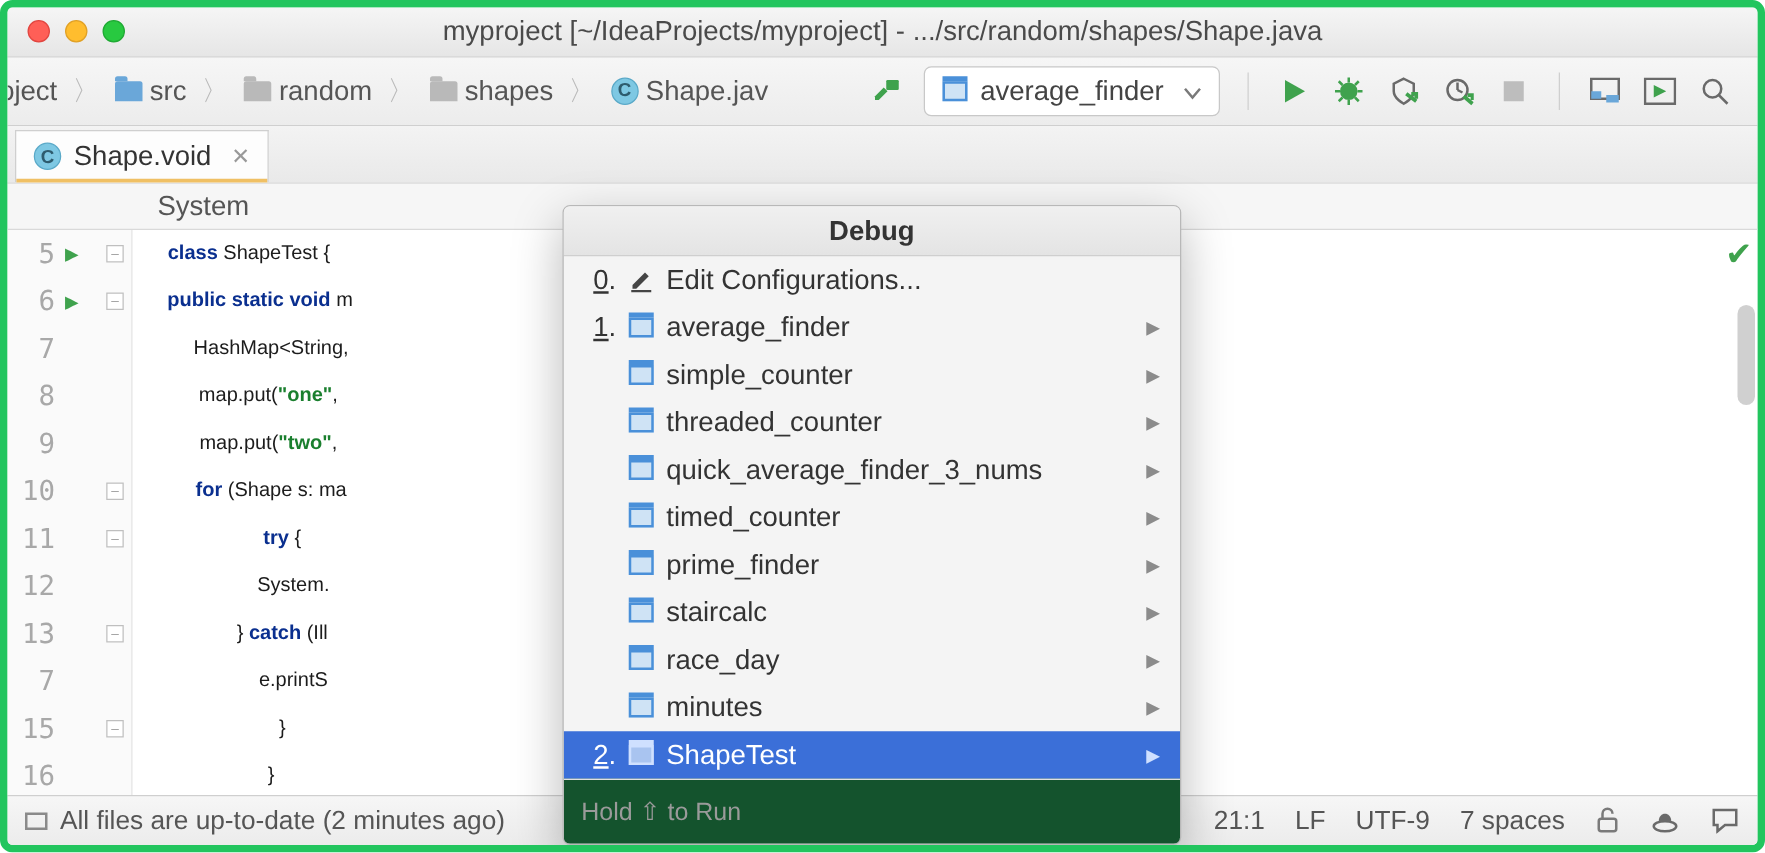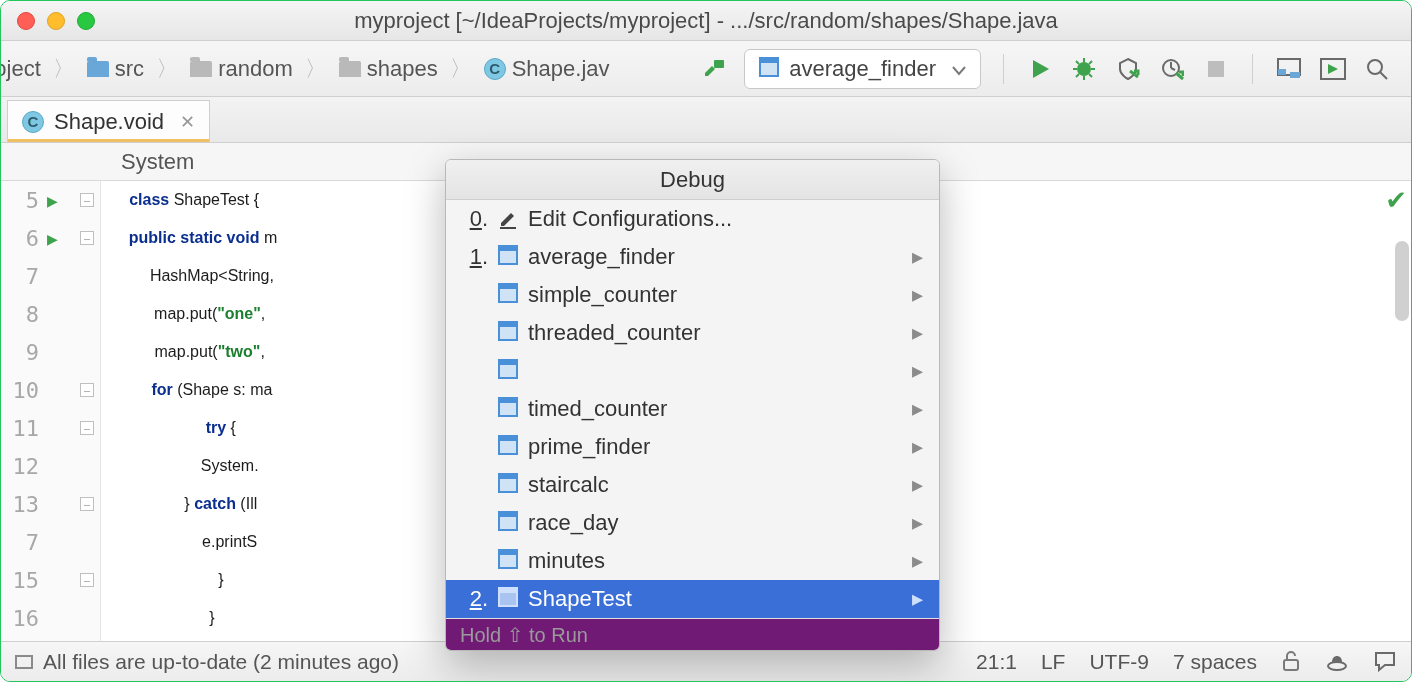--- a/index.html
+++ b/index.html
@@ -1,17 +1,17 @@
 <!DOCTYPE html>
 <html><head>
 <meta charset="utf-8">
 <style>
   * { box-sizing: border-box; margin: 0; padding: 0; }
   html, body { width: 1412px; height: 682px; overflow: hidden; font-family: "Helvetica Neue", Arial, sans-serif; font-size: 21px; background: #fff; }
-  .window { width: 1412px; height: 682px; display: flex; flex-direction: column; border: 1px solid #22c55e; border-radius: 10px; overflow: hidden; position: relative; }
+  .window { width: 1412px; height: 682px; display: flex; flex-direction: column; border: 6px solid #22c55e; border-radius: 10px; overflow: hidden; position: relative; }
 
   
   .titlebar { height: 40px; background: linear-gradient(#f5f5f5,#e6e6e6); display: flex; align-items: center; position: relative; border-bottom: 1px solid #cfcfcf;}
   .traffic { display: flex; gap: 12px; padding-left: 16px; }
   .tl-dot { width: 18px; height: 18px; border-radius: 50%; }
   .tl-red { background: #ff5f57; border:1px solid #e24640;}
   .tl-yellow { background: #ffbd2e; border:1px solid #e1a125;}
   .tl-green { background: #28c940; border:1px solid #1faa33;}
   .title { position:absolute; left:0; right:0; text-align:center; font-size:22px; color:#4a4a4a; pointer-events:none;}
 
@@ -54,35 +54,35 @@
   .code { font-family:Liberation Sans, sans-serif; font-size:16px; line-height:38px; padding-left:10px; white-space:pre; color:#1c1c1c;text-align:center;}
   .kw { color:#0a2f8f; font-weight:700;}
   .str { color:#1a7f2e; font-weight:700;}
   .code-line{height:38px;}
   .right-gutter{position:absolute; right:4px; top:4px;}
   .check{color:#3fa24d; font-size:26px;}
   .vscroll-thumb{position:absolute; right:2px; top:60px; width:14px; height:80px; background:#d0d0d0; border-radius:7px;}
 
   
   .popup { position:absolute; left:444px; top:158px; width:495px; background:#f4f4f4; border:1px solid #b8b8b8; border-radius:6px; box-shadow:0 14px 40px rgba(0,0,0,.28); overflow:hidden; font-size:22px;}
-  .popup-title{ height:40px; background:linear-gradient(#f0f0f0,#e4e4e4); border-bottom:1px solid #cfcfcf; display:flex; align-items:center; justify-content:center; font-weight:400; color:#333;}
+  .popup-title{ height:40px; background:linear-gradient(#f0f0f0,#e4e4e4); border-bottom:1px solid #cfcfcf; display:flex; align-items:center; justify-content:center; font-weight:700; color:#333;}
   .popup-row{ height:38px; display:flex; align-items:center; padding:0 16px 0 16px; gap:10px; color:#333;}
   .popup-row .prefix{ width:26px; text-align:right; color:#333;}
   .popup-row .underline{text-decoration:underline;}
   .popup-row .ico-edit svg{display:block;}
   .popup-row .app-icon { width:20px; height:16px; border:2px solid #4a90d9; background:#cfe3f5; position:relative; flex:0 0 auto;}
   .popup-row .app-icon::before{content:"";position:absolute;top:-6px;left:-2px;right:-2px;height:4px;background:#4a90d9;}
   .popup-row .arrow{ margin-left:auto; color:#8b8b8b;}
   .popup-row.sel{ background:#3b6fd8; color:#fff;}
   .popup-row.sel .arrow{ color:#cfe0ff;}
   .popup-row.sel .app-icon{ border-color:#cfe0ff; background:#a9c4f0;}
   .popup-row.sel .app-icon::before{background:#cfe0ff;}
   .popup-row.sel .prefix{color:#fff;}
   .popup-row.sel .underline{color:#fff;}
-  .popup-footer{ height:32px; display:flex; align-items:center; padding:0 14px; color:#9a9a9a; font-size:20px; border-top:1px solid #e0e0e0; background:#701a75;}
+  .popup-footer{ height:52px; display:flex; align-items:center; padding:0 14px; color:#9a9a9a; font-size:20px; border-top:1px solid #e0e0e0; background:#14532d;}
 
   
   .statusbar{ height:40px; background:linear-gradient(#f6f6f6,#ececec); border-top:1px solid #cfcfcf; display:flex; align-items:center; padding:0 14px; font-size:21px; color:#555; gap:10px;}
   .statusbar .right{ margin-left:auto; display:flex; align-items:flex-start; gap:24px;}
   .sq-icon{width:18px;height:14px;border:2px solid #8a8a8a;}
   .lock svg, .hat svg, .bubble svg{display:block;}
 
 </style>
 </head>
 <body>
@@ -331,20 +331,21 @@
         </div>
         <div class="popup-row">
           <span class="prefix"></span>
           <span class="app-icon"></span>
           <span>threaded_counter</span>
           <span class="arrow">▸</span>
         </div>
         <div class="popup-row">
           <span class="prefix"></span>
           <span class="app-icon"></span>
+          <span>quick_average_finder_3_nums</span>
           <span class="arrow">▸</span>
         </div>
         <div class="popup-row">
           <span class="prefix"></span>
           <span class="app-icon"></span>
           <span>timed_counter</span>
           <span class="arrow">▸</span>
         </div>
         <div class="popup-row">
           <span class="prefix"></span>

